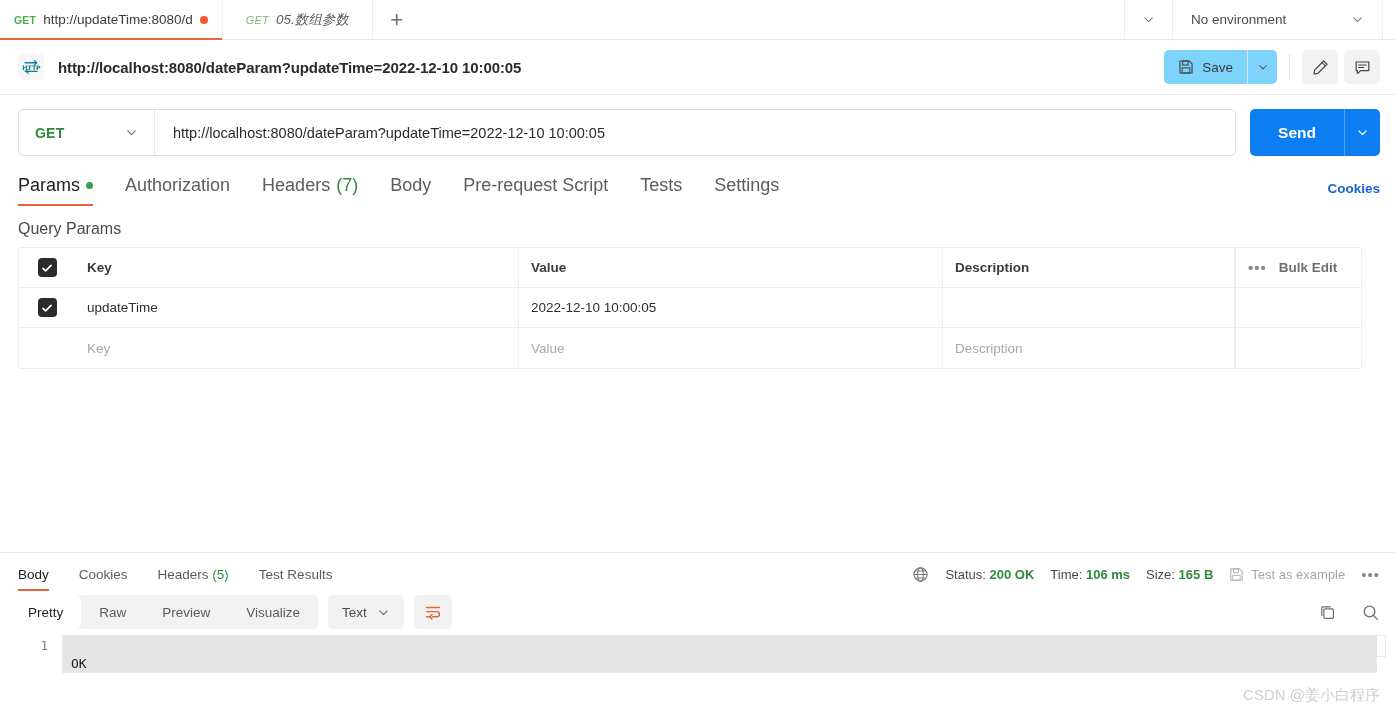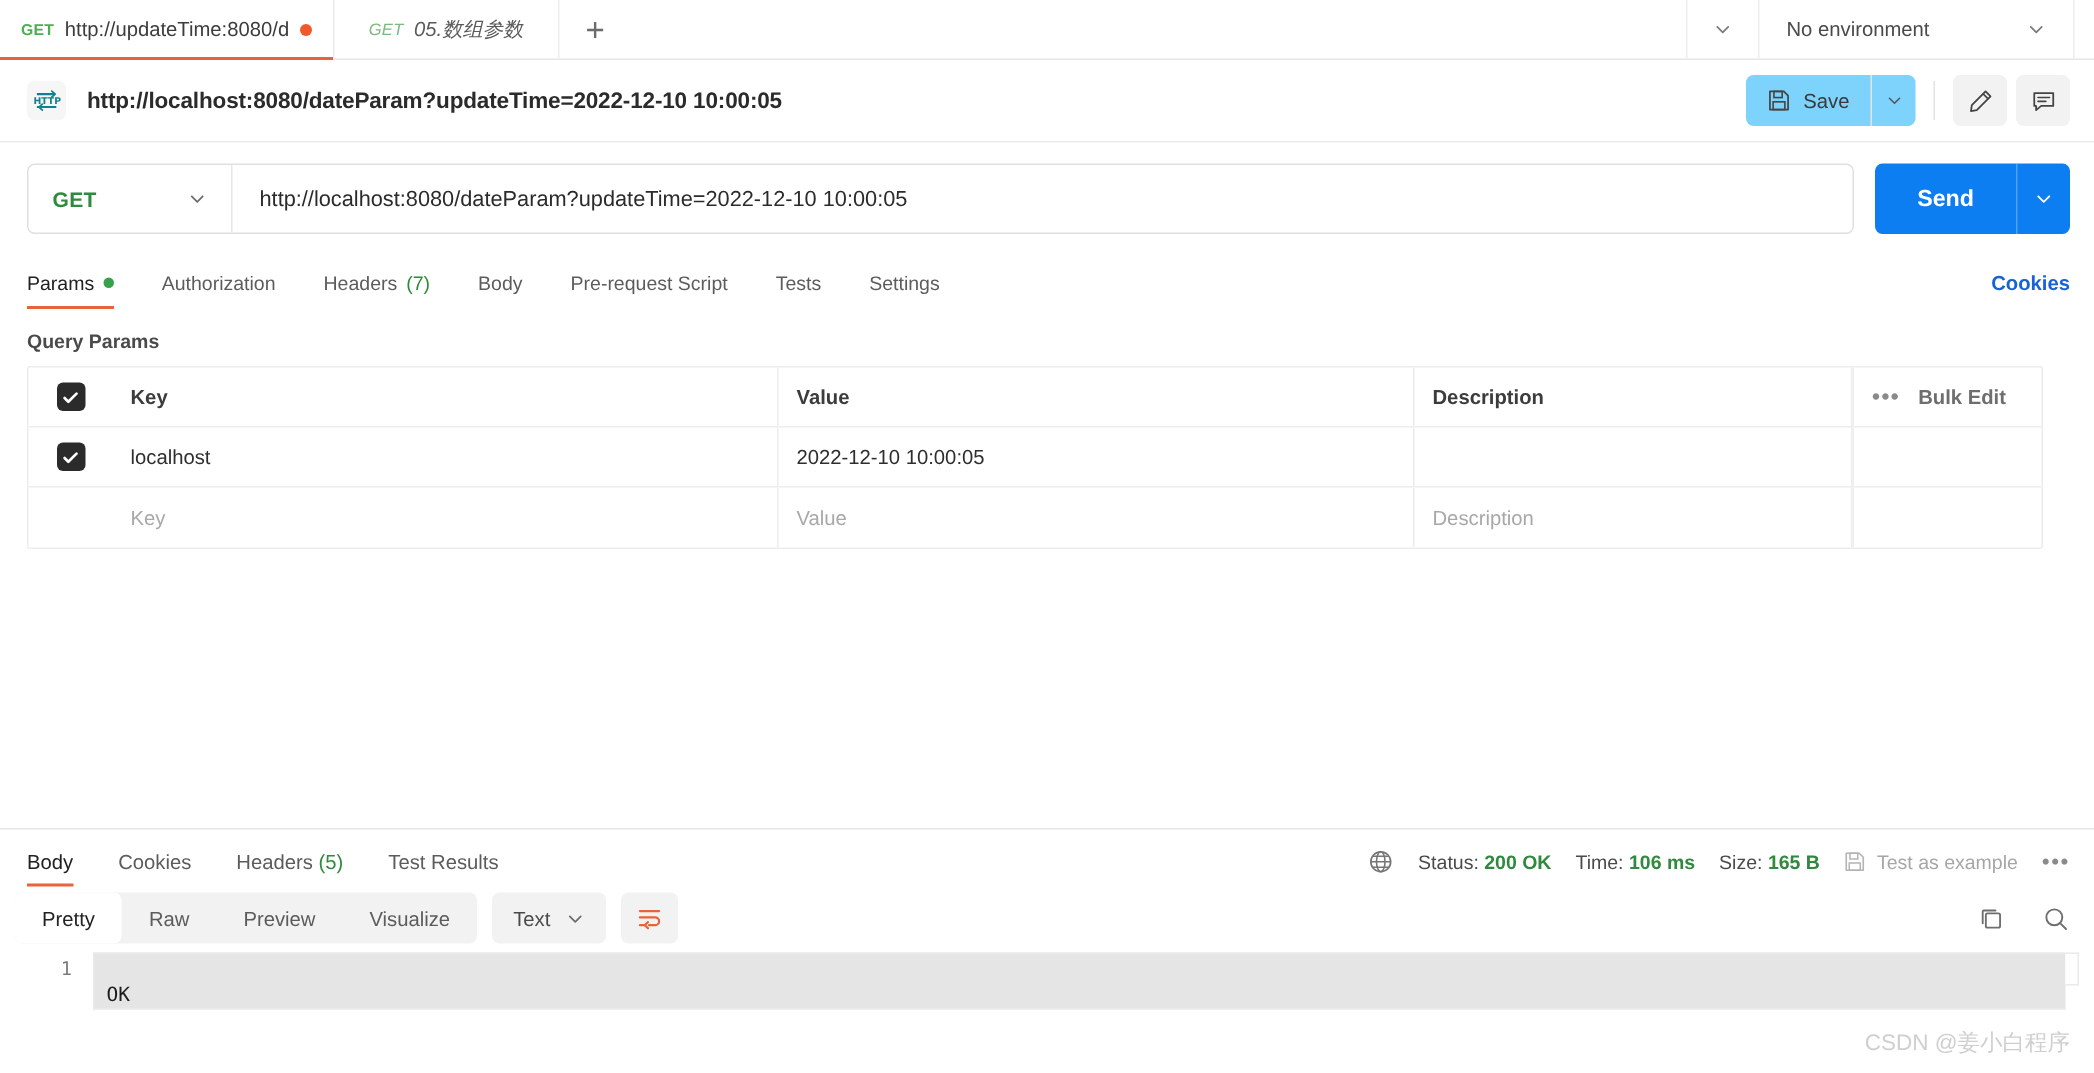--- a/index.html
+++ b/index.html
@@ -181,21 +181,21 @@
   .req-tabs-row {
     display: flex; align-items: flex-end;
     padding: 0 16px 0 18px;
     height: 36px;
     position: relative;
   }
   .rtab {
     display: flex; align-items: center; gap: 6px;
     padding: 0 0 10px 0;
     margin-right: 32px;
-    font-size: 13px;
+    font-size: 18px;
     color: #5c5c5c;
     cursor: pointer;
     position: relative;
     white-space: nowrap;
   }
   .rtab.active { color: #212121; }
   .rtab.active::after {
     content: "";
     position: absolute; left: 0; right: 0; bottom: 0;
     height: 2.5px; background: #e8623b;
@@ -210,22 +210,22 @@
     padding-bottom: 10px;
     font-size: 13.5px;
     color: #1763d6;
     cursor: pointer;
     font-weight: bold;
   }
 
   
   .section-label {
     padding: 14px 18px 9px;
-    font-size: 13px;
-    font-weight: bold;
+    font-size: 16px;
+    font-weight: normal;
     color: #4a4a4a;
   }
   .ptable {
     margin: 0 34px 0 18px;
     border: 1px solid #ededed;
     border-radius: 2px;
   }
   .prow {
     display: flex;
     min-height: 40px;
@@ -541,21 +541,21 @@
   </div>
 
   <div class="prow">
     <div class="pcell c-check">
       <span class="cb">
         <svg width="12" height="12" viewBox="0 0 14 14">
             <path d="M2.4 7.4l2.9 2.9L11.7 4" stroke="#fff" stroke-width="2.1" fill="none" stroke-linecap="round" stroke-linejoin="round"></path>
           </svg>
       </span>
     </div>
-    <div class="pcell c-key">localhost</div>
+    <div class="pcell c-key">updateTime</div>
     <div class="pcell c-val">2022-12-10 10:00:05</div>
     <div class="pcell c-desc"></div>
     <div class="pcell c-tools"></div>
   </div>
 
   <div class="prow">
     <div class="pcell c-check"></div>
     <div class="pcell c-key muted-cell">Key</div>
     <div class="pcell c-val muted-cell">Value</div>
     <div class="pcell c-desc muted-cell">Description</div>

